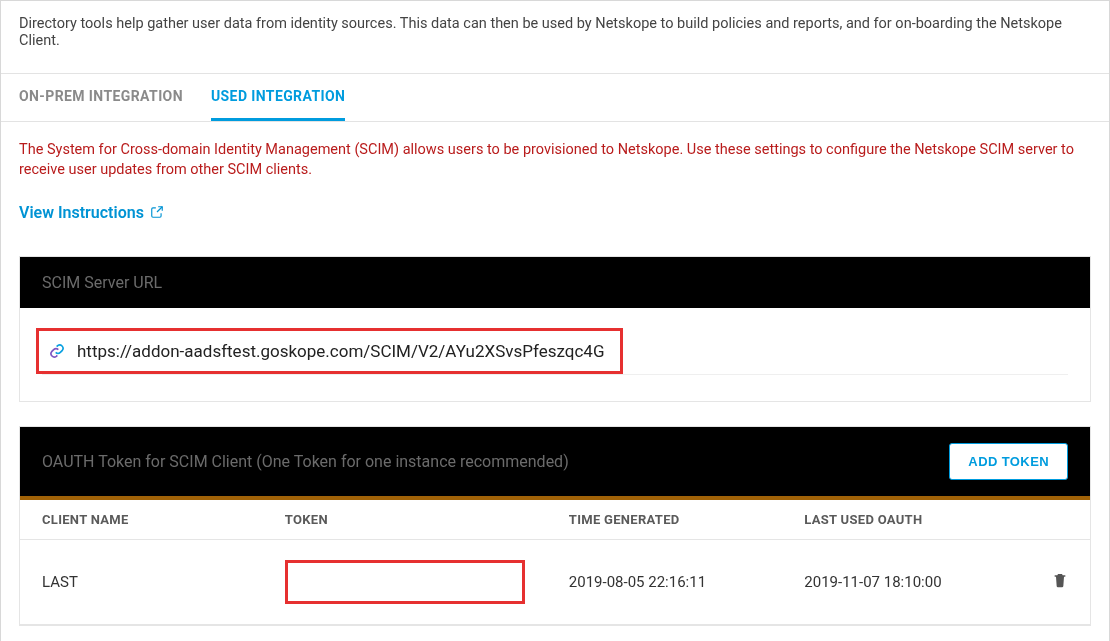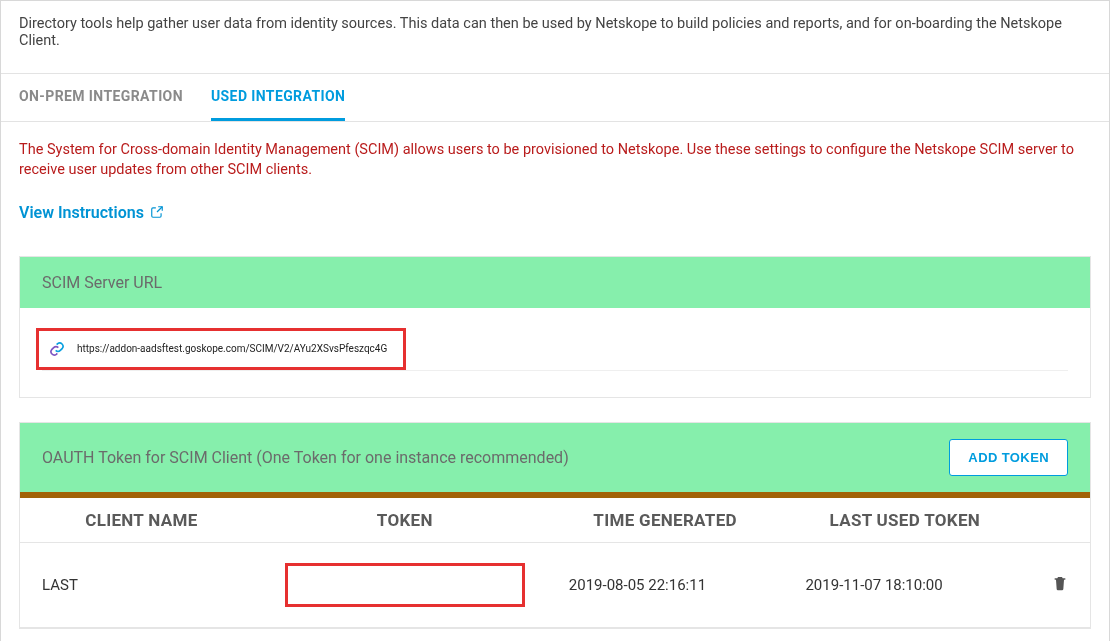--- a/index.html
+++ b/index.html
@@ -58,21 +58,21 @@
     width: 14px; height: 14px;
     stroke: #0093d4;
     stroke-width: 2;
     fill: none;
   }
   .panel {
     margin: 16px 18px;
     border: 1px solid #e5e5e5;
   }
   .panel-header {
-    background: #86efac;
+    background: #000000;
     color: #6b6b6b;
     font-size: 16px;
     padding: 16px 22px;
     display: flex;
     align-items: center;
     justify-content: space-between;
   }
   .panel-body {
     padding: 26px 22px 26px 22px;
   }
@@ -91,45 +91,45 @@
     gap: 12px;
     margin-left: -6px;
     margin-bottom: -12px;
     margin-top: -6px;
   }
   .link-icon {
     width: 16px; height: 16px;
   }
   .url-text {
     color: #222;
-    font-size: 10px;
+    font-size: 17px;
   }
   .btn-outline {
     border: 1px solid #009cde;
     color: #009cde;
     background: #fff;
     font-size: 13px;
     font-weight: 700;
     letter-spacing: 0.4px;
     padding: 10px 18px;
     border-radius: 3px;
     cursor: pointer;
   }
   .table {
     width: 100%;
     border-collapse: collapse;
   }
   .table th {
-    text-align: center;
-    font-size: 17px;
+    text-align: left;
+    font-size: 13px;
     font-weight: 700;
     letter-spacing: 0.3px;
     color: #5a5a5a;
     padding: 12px 22px;
-    border-top: 6px solid #a16207;
+    border-top: 4px solid #a16207;
     border-bottom: 1px solid #e5e5e5;
   }
   .table td {
     padding: 20px 22px;
     font-size: 15px;
     color: #333;
     border-bottom: 1px solid #e5e5e5;
     vertical-align: middle;
   }
   .token-box {
@@ -190,21 +190,21 @@
     <div class="panel-header">
       <span>OAUTH Token for SCIM Client (One Token for one instance recommended)</span>
       <button class="btn-outline">ADD TOKEN</button>
     </div>
     <table class="table">
       <thead>
         <tr>
           <th style="width:24%;">CLIENT NAME</th>
           <th style="width:23%;">TOKEN</th>
           <th style="width:23%;">TIME GENERATED</th>
-          <th style="width:24%;">LAST USED TOKEN</th>
+          <th style="width:24%;">LAST USED OAUTH</th>
           <th style="width:6%;"></th>
         </tr>
       </thead>
       <tbody>
         <tr>
           <td>LAST</td>
           <td>
             <span class="token-box"></span>
           </td>
           <td>2019-08-05 22:16:11</td>

